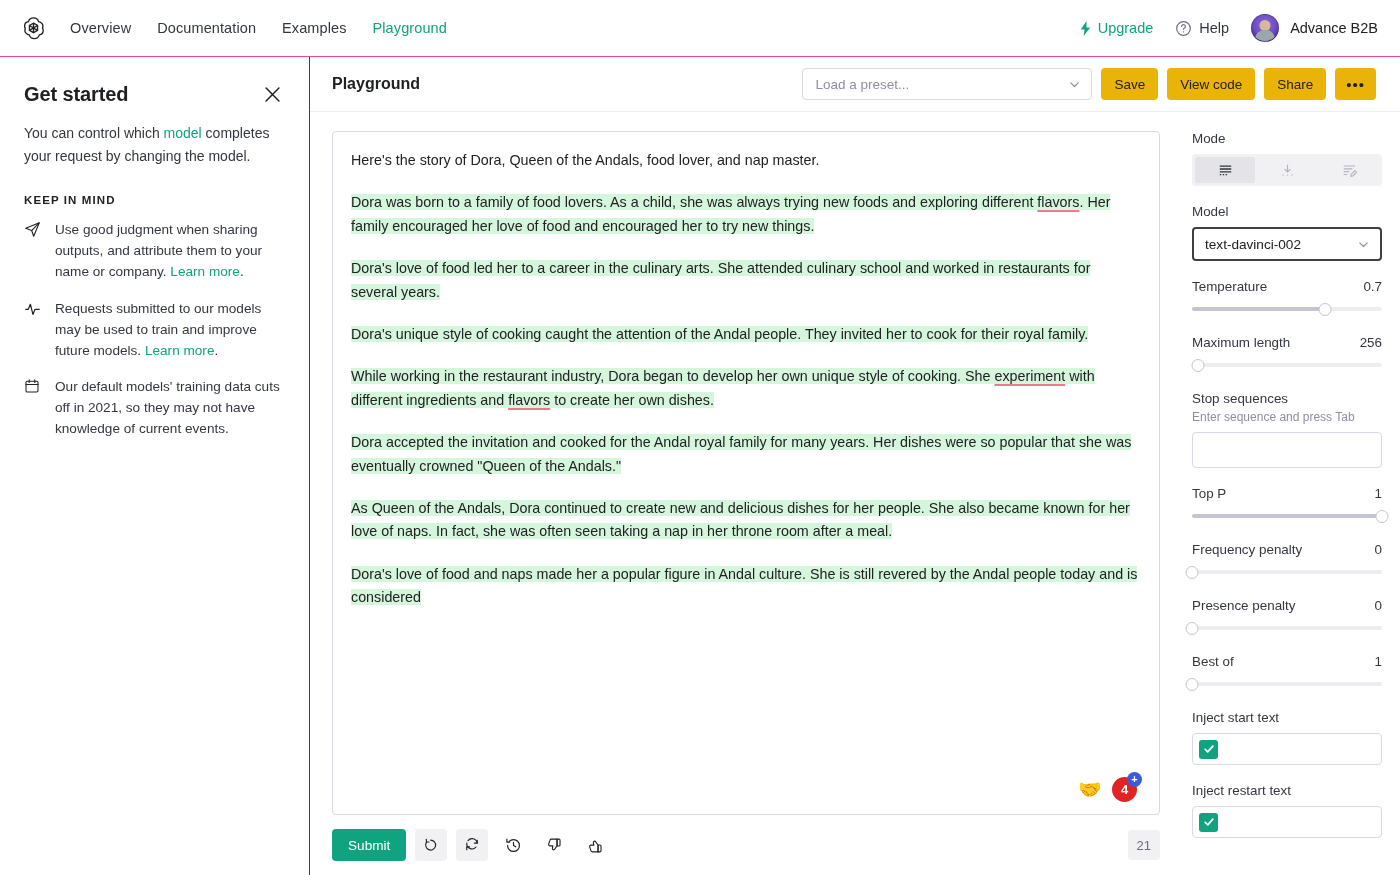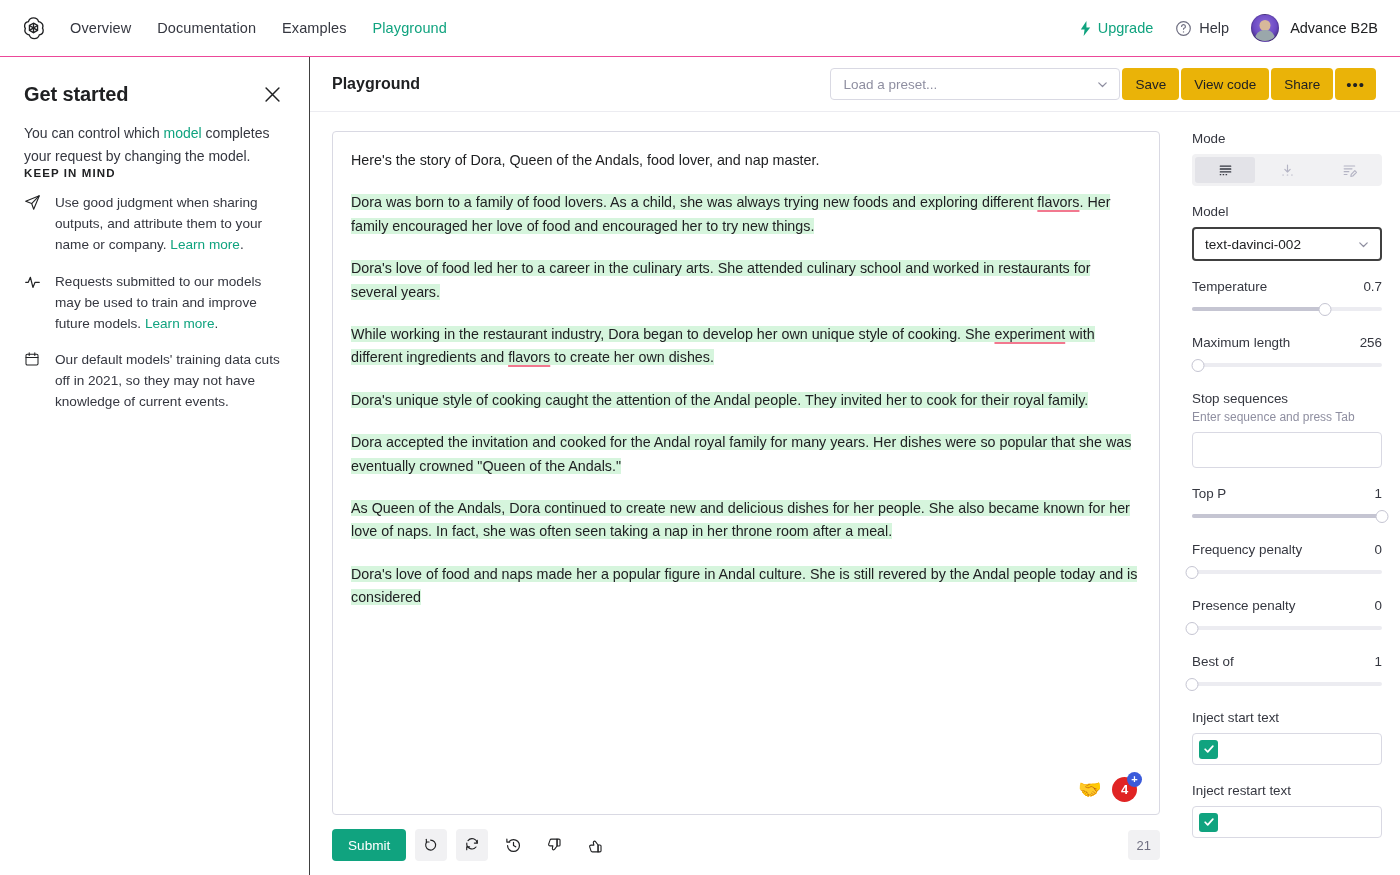--- a/index.html
+++ b/index.html
@@ -59,36 +59,36 @@
     overflow: hidden;
   }
   .sb-head { display:flex; align-items:flex-start; justify-content:space-between; }
   .sb-title { font-size: 20px; font-weight: 700; letter-spacing:-.1px; }
   .sb-close { width: 22px; height:22px; cursor:pointer; color:#202123; display:flex; align-items:center; justify-content:center;}
   .sb-p { font-size: 14px; line-height: 1.62; color: #353740; margin-top: 17px; }
   .sb-p.second { margin-top: 16px; }
   .green { color: #10a37f; }
   .sb-kim {
     font-size: 11.5px; font-weight: 700; letter-spacing: 1.1px;
-    color: #202123; margin-bottom: 13px;
+    color: #202123; margin-top: 27px; margin-bottom: 13px;
   }
   .kim-item { display: flex; gap: 13px; margin-bottom: 15px; }
   .kim-ico { width: 18px; min-width:18px; padding-top: 2px; color:#202123; }
   .kim-text { font-size: 13.6px; line-height: 1.55; color: #353740; }
 
   
   .main { flex: 1; display: flex; flex-direction: column; min-width: 0; }
   .main-head {
     height: 55px; min-height:55px;
     display: flex; align-items: center;
     padding: 0 24px 0 22px;
     border-bottom: 1px solid #ececf1;
   }
   .pg-title { font-size: 16px; font-weight: 700; }
-  .head-right { margin-left:auto; display:flex; align-items:center; gap: 2px; }
+  .head-right { margin-left:auto; display:flex; align-items:center; gap: 9px; }
   .preset {
     width: 290px; height: 32px; border: 1px solid #d9d9e3; border-radius: 4px;
     display: flex; align-items: center; padding: 0 10px 0 12px;
     font-size: 13.5px; color: #8e8ea0; background:#fff;
   }
   .preset .chev { margin-left: auto; color:#8e8ea0; display:flex; }
   .btn {
     height: 32px; padding: 0 13px; border-radius: 4px;
     background: #eab308; border: none; font-size: 13.5px; color: #202123;
     display: flex; align-items: center; cursor: pointer;
@@ -302,22 +302,22 @@
       </div>
 
       <div class="work">
 
         <div class="editor-col">
           <div class="editor">
             <p>Here's the story of Dora, Queen of the Andals, food lover, and nap master.</p>
             <div id="completion-slot">
                 <p><span class="hl"><span>Dora was born to a family of food lovers. As a child, she was always trying new foods and exploring different </span><span class="sp">flavors</span><span>. Her family encouraged her love of food and encouraged her to try new things.</span></span></p>
                 <p><span class="hl"><span>Dora's love of food led her to a career in the culinary arts. She attended culinary school and worked in restaurants for several years.</span></span></p>
+                <p><span class="hl"><span>Dora's unique style of cooking caught the attention of the Andal people. They invited her to cook for their royal family.</span></span></p>
                 <p><span class="hl"><span>While working in the restaurant industry, Dora began to develop her own unique style of cooking. She </span><span class="sp">experiment</span><span> with different ingredients and </span><span class="sp">flavors</span><span> to create her own dishes.</span></span></p>
-                <p><span class="hl"><span>Dora's unique style of cooking caught the attention of the Andal people. They invited her to cook for their royal family.</span></span></p>
                 <p><span class="hl"><span>Dora accepted the invitation and cooked for the Andal royal family for many years. Her dishes were so popular that she was eventually crowned "Queen of the Andals."</span></span></p>
                 <p><span class="hl"><span>As Queen of the Andals, Dora continued to create new and delicious dishes for her people. She also became known for her love of naps. In fact, she was often seen taking a nap in her throne room after a meal.</span></span></p>
                 <p><span class="hl"><span>Dora's love of food and naps made her a popular figure in Andal culture. She is still revered by the Andal people today and is considered</span></span></p>
               </div>
             <div class="badges">
               <div class="emoji-badge">🤝</div>
               <div class="count-badge">
                 <span>4</span>
                 <span class="plus">+</span>
               </div>

